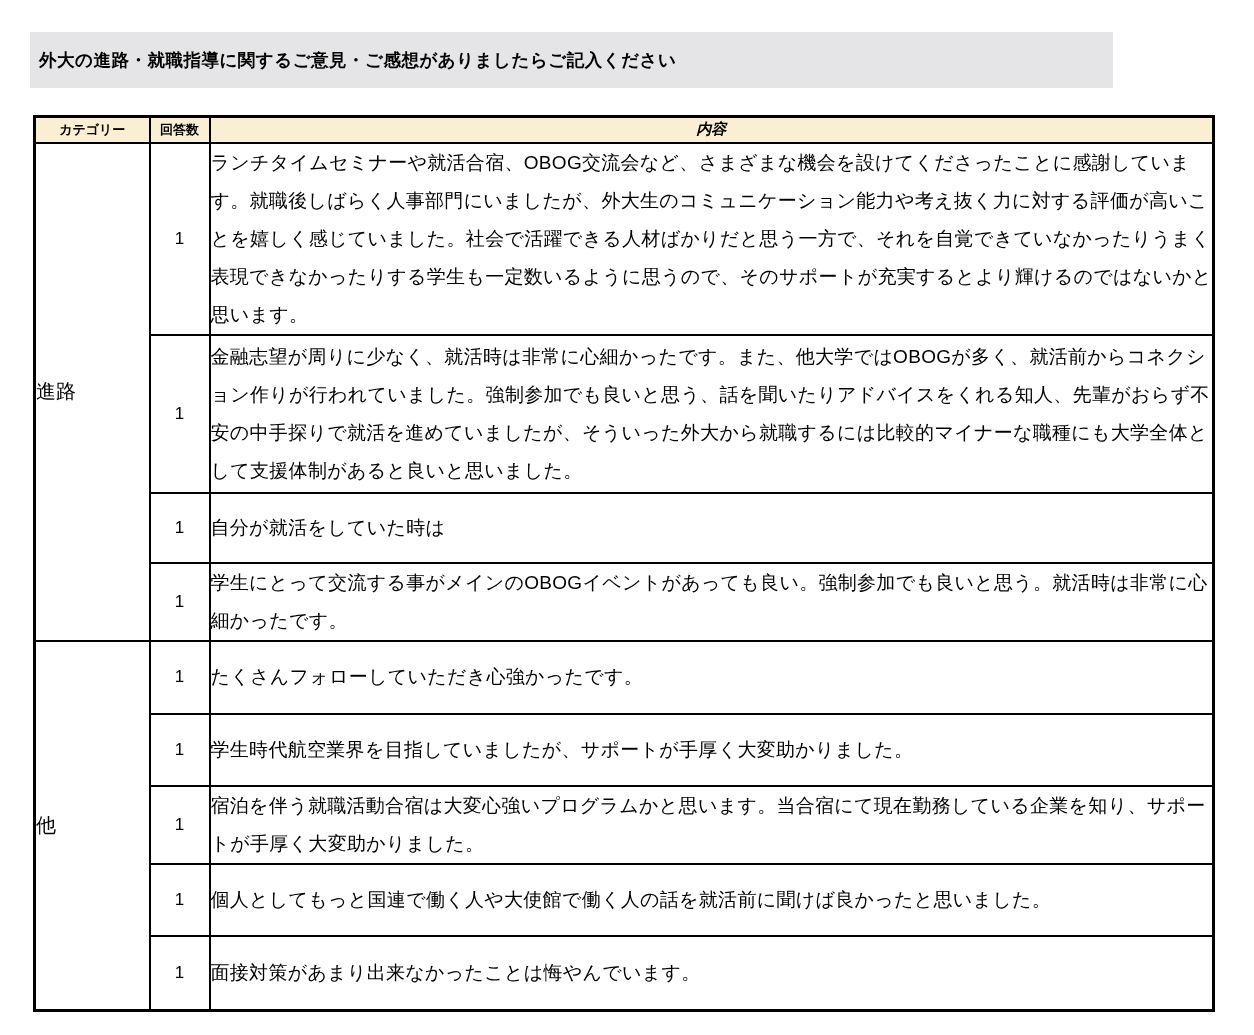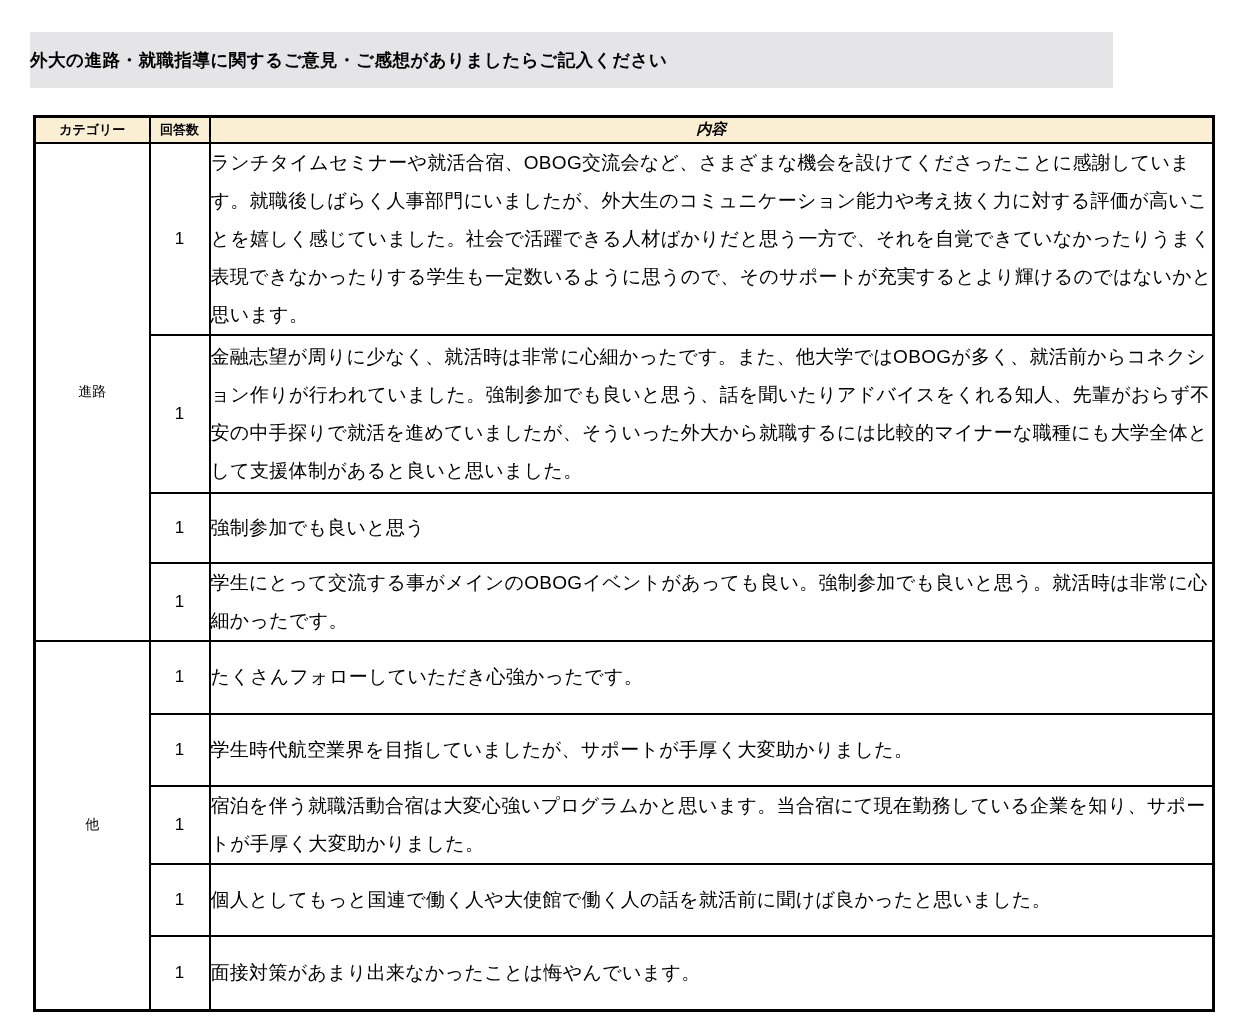--- a/index.html
+++ b/index.html
@@ -17,20 +17,21 @@
     background: #ffffff;
     overflow: hidden;
   }
   .title-bar {
     width: 1083px;
     height: 56px;
     box-sizing: border-box;
     background: #e5e5e7;
     display: flex;
     align-items: center;
+    padding-left: 9px;
   }
   .title-bar .title-text {
     font-size: 17.5px;
     font-weight: bold;
     letter-spacing: 0.5px;
   }
   table.feedback {
     margin-top: 27px;
     margin-left: 3px;
     width: 1179px;
@@ -49,23 +50,23 @@
   th.hdr {
     background: #faefd2;
     height: 26px;
     font-weight: bold;
     text-align: center;
     vertical-align: middle;
   }
   th.hdr-small { font-size: 13px; }
   th.hdr-big   { font-size: 15px; font-style: italic; }
   td.cat {
-    text-align: center;
+    text-align: left;
     vertical-align: middle;
-    font-size: 14px;
+    font-size: 20px;
   }
   td.cnt {
     text-align: center;
     vertical-align: middle;
     font-size: 17px;
   }
   td.content {
     font-size: 19px;
     line-height: 38px;
     text-align: left;
@@ -107,21 +108,21 @@
         <td class="cat" rowspan="4">進路</td>
         <td class="cnt">1</td>
         <td class="content">ランチタイムセミナーや就活合宿、OBOG交流会など、さまざまな機会を設けてくださったことに感謝しています。就職後しばらく人事部門にいましたが、外大生のコミュニケーション能力や考え抜く力に対する評価が高いことを嬉しく感じていました。社会で活躍できる人材ばかりだと思う一方で、それを自覚できていなかったりうまく表現できなかったりする学生も一定数いるように思うので、そのサポートが充実するとより輝けるのではないかと思います。</td>
       </tr>
       <tr class="h158">
         <td class="cnt">1</td>
         <td class="content">金融志望が周りに少なく、就活時は非常に心細かったです。また、他大学ではOBOGが多く、就活前からコネクション作りが行われていました。強制参加でも良いと思う、話を聞いたりアドバイスをくれる知人、先輩がおらず不安の中手探りで就活を進めていましたが、そういった外大から就職するには比較的マイナーな職種にも大学全体として支援体制があると良いと思いました。</td>
       </tr>
       <tr class="h70">
         <td class="cnt">1</td>
-        <td class="content">強制参加でも良いと思う</td>
+        <td class="content">自分が就活をしていた時は</td>
       </tr>
       <tr class="h75">
         <td class="cnt">1</td>
         <td class="content">学生にとって交流する事がメインのOBOGイベントがあっても良い。強制参加でも良いと思う。就活時は非常に心細かったです。</td>
       </tr>
       <tr class="h73">
         <td class="cat" rowspan="5">他</td>
         <td class="cnt">1</td>
         <td class="content">たくさんフォローしていただき心強かったです。</td>
       </tr>

